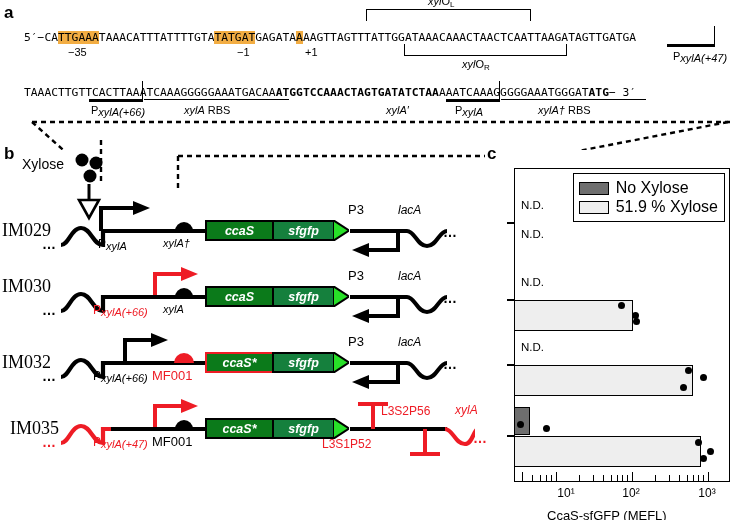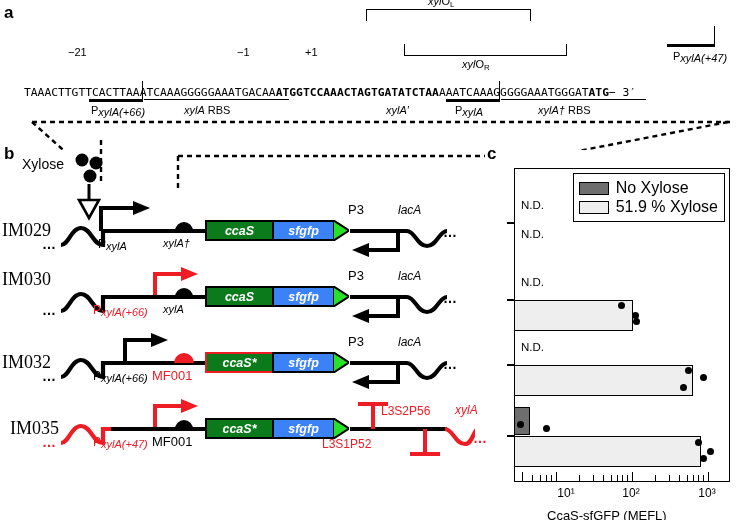--- a/index.html
+++ b/index.html
@@ -64,21 +64,21 @@
     align-items:center;
     color:#fff;
     font-style:italic;
     font-weight:bold;
     font-size:12.5px;
     font-family:"Liberation Sans", sans-serif;
     justify-content:center;
   }
   .gene-dark{ background:#0b7a1a; border:2px solid #000; }
   .gene-dark.redout{ border-color:#ee1c25; }
-  .gene-light{ background:#3b82f6; border:2px solid #000; }
+  .gene-light{ background:#15803d; border:2px solid #000; }
   .rbs{
     position:absolute;
     width:18px; height:9px;
     background:#000;
     border-radius:9px 9px 0 0;
   }
   .plabel{ position:absolute; font-size:12px; white-space:nowrap; }
   .plabel.red{ color:#ee1c25; }
   .dots{ position:absolute; font-weight:bold; font-size:14px; letter-spacing:1px; }
   .dots.red{ color:#ee1c25; }
@@ -128,22 +128,23 @@
   }
   .dashed-line{ position:absolute; }
 </style>
 </head>
 <body>
 
 <div id="panel-a">
 
   <div class="panel-letter" style="left:4px; top:3px;">a</div>
 
-
-  <div class="lbl-small" style="left:68px; top:46px;">−21</div>
+  <div class="seqline seq-row1"><span>5′−CA</span><span class="hl">TTGAAA</span><span>TAAACATTTATTTTGTA</span><span class="hl">TATGAT</span><span>GAGATA</span><span class="hl">A</span><span>AAGTTAGTTTATTGGATAAACAAACTAACTCAATTAAGATAGTTGA</span><span>TGA</span></div>
+
+  <div class="lbl-small" style="left:68px; top:46px;">−35</div>
   <div class="lbl-small" style="left:237px; top:46px;">−1</div>
   <div class="lbl-small" style="left:305px; top:46px;">+1</div>
 
   <div class="brk top" style="left:366px; top:9px; width:165px; height:12px;"></div>
   <div class="lbl-small" style="left:428px; top:-5px;"><span class="ital">xyl</span><span>O</span><span class="sub">L</span></div>
 
   <div class="brk bot" style="left:404px; top:44px; width:163px; height:12px;"></div>
   <div class="lbl-small" style="left:462px; top:58px;"><span class="ital">xyl</span><span>O</span><span class="sub">R</span></div>
 
   <div class="ubar" style="left:667px; top:44px; width:48px;"></div>
@@ -217,21 +218,21 @@
   <svg style="position:absolute; left:333px; top:80px;" width="16" height="21">
     <polygon points="0,0 16,10.5 0,21" fill="#28e028" stroke="#000" stroke-width="2"></polygon>
   </svg>
   <div class="plabel" style="left:98px; top:97px;"><span>P</span><span class="ital sub2">xylA</span></div>
   <div class="plabel ital" style="left:163px; top:97px; font-size:11px;">xylA†</div>
   <div class="plabel" style="left:348px; top:62px; font-size:13px;">P3</div>
   <div class="plabel ital" style="left:398px; top:63px; font-size:12px;">lacA</div>
   <div class="dots" style="left:42px; top:96px;">…</div>
   <div class="dots" style="left:443px; top:84px;">…</div>
 
-  <div class="strain-name" style="left:2px; top:129px;text-align:right;">IM030</div>
+  <div class="strain-name" style="left:2px; top:136px;text-align:right;">IM030</div>
   <svg style="position:absolute; left:55px; top:126px;" width="420" height="62">
     <path d="M6,45 C14,45 16,28 26,28 C36,28 38,45 48,45 L48,31 L95,31" fill="none" stroke="#000" stroke-width="4.2"></path>
     <path d="M100,31 L100,8 L128,8" fill="none" stroke="#ee1c25" stroke-width="4"></path>
     <polygon points="126,1 143,8 126,15" fill="#ee1c25"></polygon>
     <line x1="46" y1="31" x2="180" y2="31" stroke="#000" stroke-width="4.2"></line>
     <line x1="295" y1="31" x2="345" y2="31" stroke="#000" stroke-width="4.2"></line>
     <path d="M343,31 L343,50 L312,50" fill="none" stroke="#000" stroke-width="4"></path>
     <polygon points="314,43 297,50 314,57" fill="#000"></polygon>
     <path d="M345,31 L352,31 C360,31 362,46 372,46 C382,46 384,31 392,31" fill="none" stroke="#000" stroke-width="4.2"></path>
   </svg>

